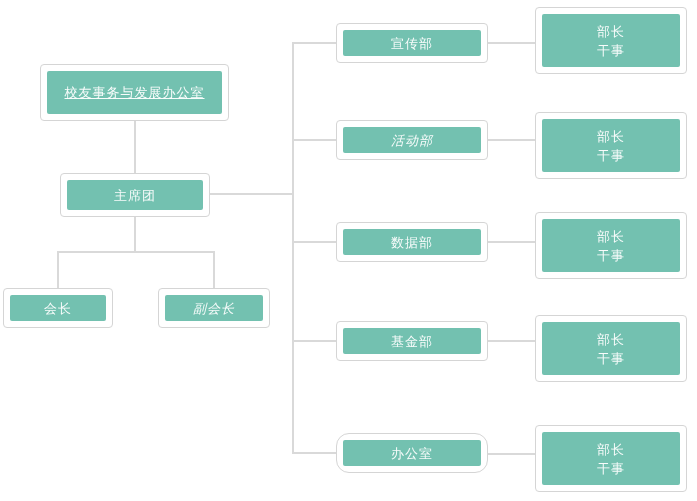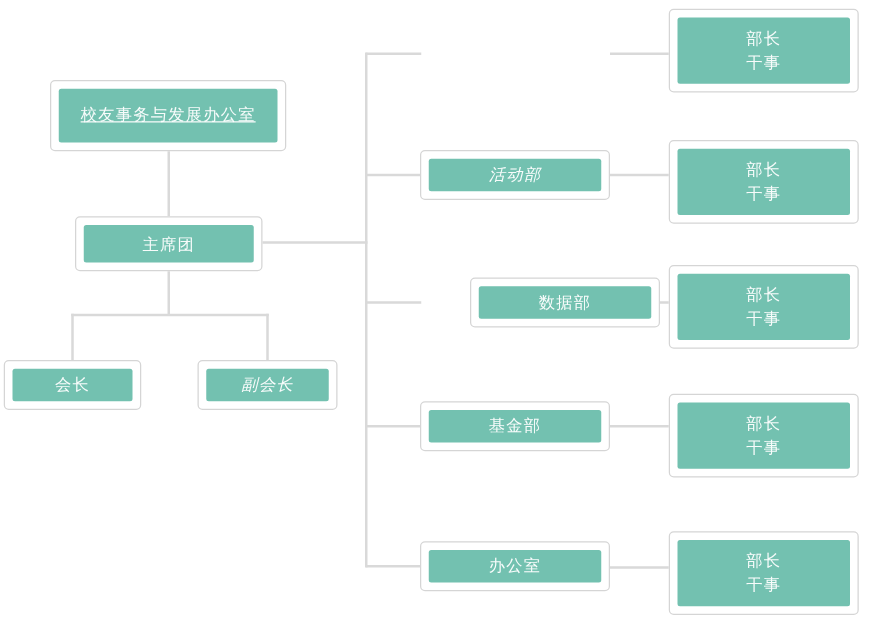--- a/index.html
+++ b/index.html
@@ -67,36 +67,41 @@
     <div class="fill">
       <span>会长</span>
     </div>
   </div>
   <div class="node" style="left:158px; top:288px; width:112px; height:40px;font-style:italic;">
     <div class="fill">
       <span>副会长</span>
     </div>
   </div>
 
+  <div class="node" style="left:336px; top:23px; width:152px; height:40px;">
+    <div class="fill">
+      <span>宣传部</span>
+    </div>
+  </div>
   <div class="node" style="left:336px; top:120px; width:152px; height:40px;font-style:italic;">
     <div class="fill">
       <span>活动部</span>
     </div>
   </div>
-  <div class="node" style="left:336px; top:222px; width:152px; height:40px;margin-left:40px;">
+  <div class="node" style="left:336px; top:222px; width:152px; height:40px;">
     <div class="fill">
       <span>数据部</span>
     </div>
   </div>
   <div class="node" style="left:336px; top:321px; width:152px; height:40px;">
     <div class="fill">
       <span>基金部</span>
     </div>
   </div>
-  <div class="node" style="left:336px; top:433px; width:152px; height:40px;">
+  <div class="node" style="left:336px; top:433px; width:152px; height:40px;border-radius:13px;">
     <div class="fill">
       <span>办公室</span>
     </div>
   </div>
 
   <div class="node" style="left:535px; top:7px; width:152px; height:67px;">
     <div class="fill">
       <span>部长</span>
       <span>干事</span>
     </div>

